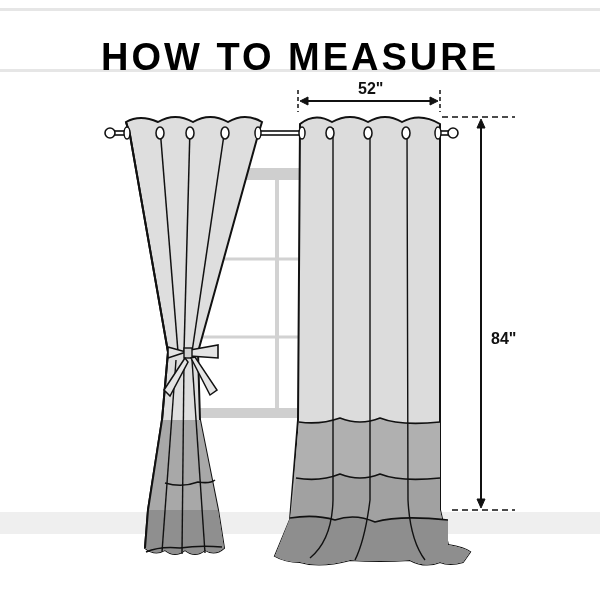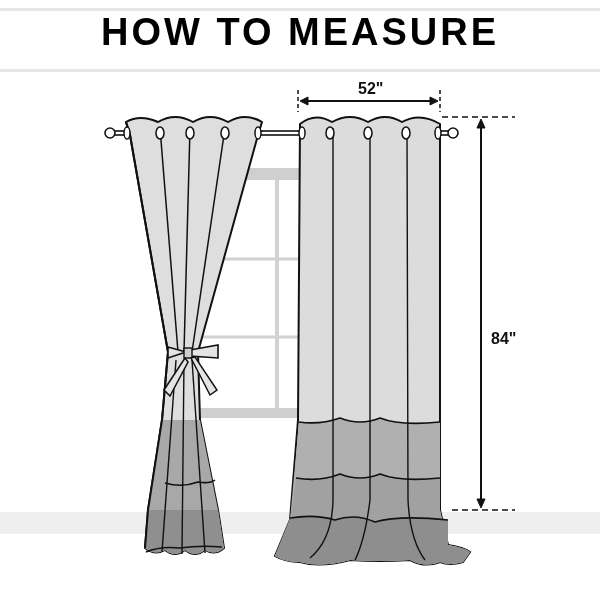--- a/index.html
+++ b/index.html
@@ -1,18 +1,18 @@
 <!DOCTYPE html>
 <html><head>
 <meta charset="utf-8">
 <style>
   html, body { margin:0; padding:0; background:#ffffff; }
   body { width:600px; height:600px; position:relative; overflow:hidden; font-family:"Liberation Sans", sans-serif; }
   .header-band { position:absolute; left:0; top:8px; width:600px; height:64px; border-top:3px solid #e6e6e6; border-bottom:3px solid #e6e6e6; box-sizing:border-box; background:#fff; }
-  .title { position:absolute; left:0; top:6px; width:600px; text-align:center; font-size:38px; font-weight:bold; letter-spacing:3px; color:#000; line-height:52px; }
+  .title { position:absolute; left:0; top:31px; width:600px; text-align:center; font-size:38px; font-weight:bold; letter-spacing:3px; color:#000; line-height:52px; }
   .dim-label { position:absolute; font-weight:bold; font-size:16px; color:#111; }
   .width-label { left:358px; top:80px; }
   .length-label { left:491px; top:330px; }
   svg.scene { position:absolute; left:0; top:0; }
 </style>
 </head>
 <body>
 
 <div class="header-band"></div>
 <div class="title">HOW TO MEASURE</div>

